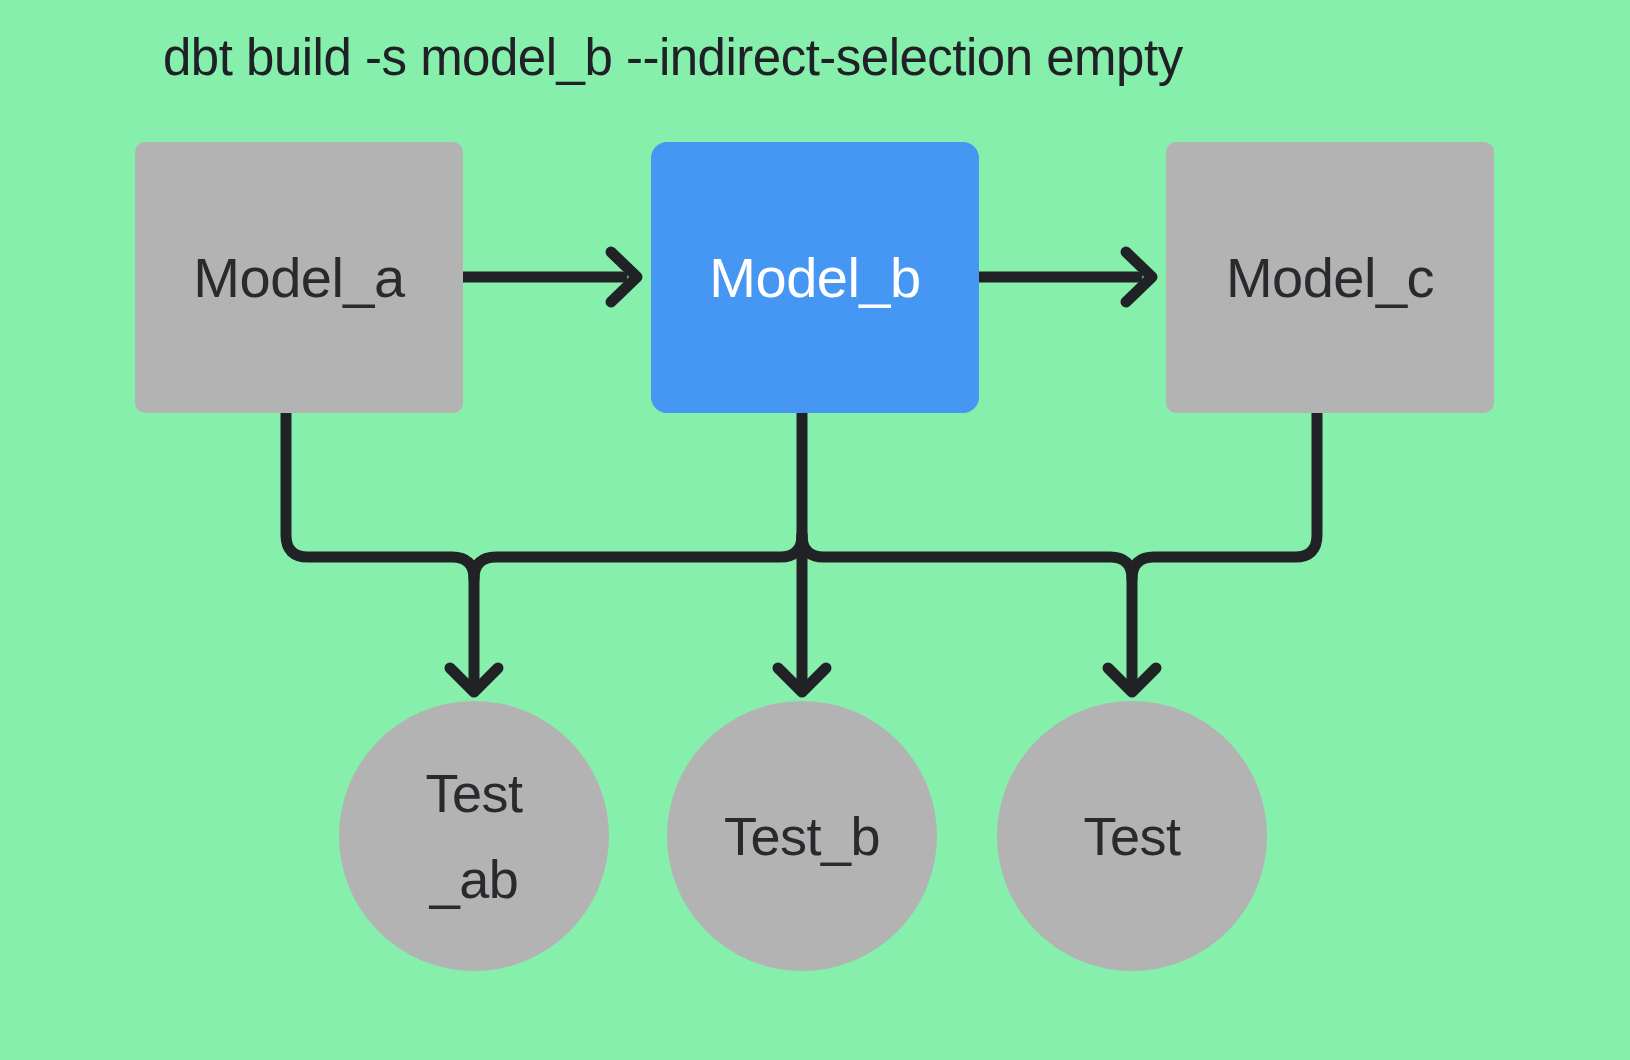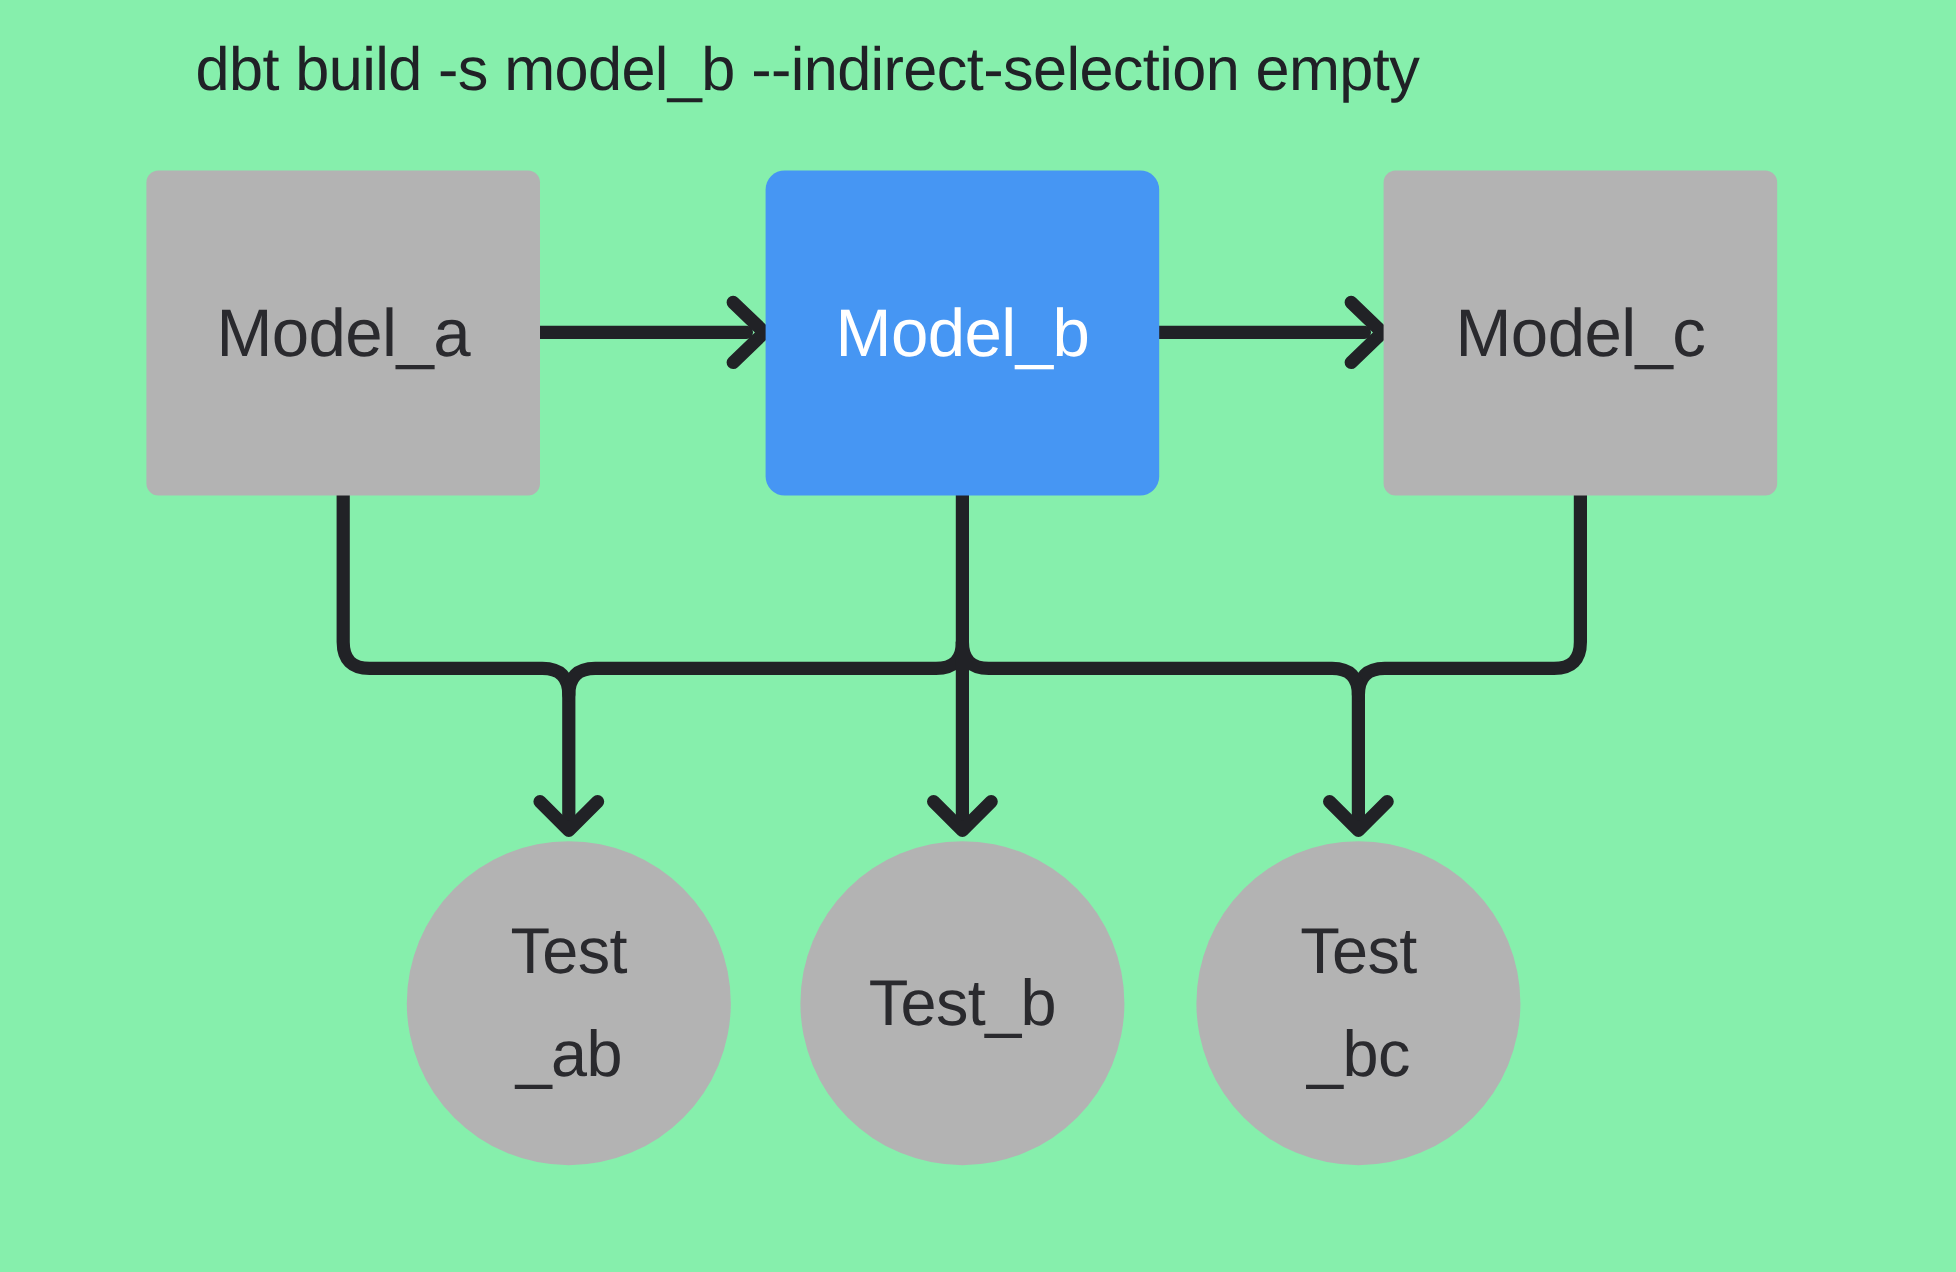--- a/index.html
+++ b/index.html
@@ -31,20 +31,21 @@
     width: 328px;
     height: 271px;
     border-radius: 10px;
     background: #b3b3b3;
     display: flex;
     align-items: center;
     justify-content: center;
     font-size: 56px;
     letter-spacing: -0.5px;
     color: #2a2a2e;
+    margin-left: 13px;
   }
   .model-box.selected {
     background: #4696f3;
     color: #ffffff;
   }
   #model-a { left: 122px; }
   #model-b { left: 638px; border-radius: 16px; }
   #model-c { left: 1153px; align-items: center; }
   .test-circle {
     position: absolute;
@@ -116,16 +117,15 @@
 
   <div id="test-ab" class="test-circle">
     <span>Test</span>
     <span>_ab</span>
   </div>
   <div id="test-b" class="test-circle">
     <span>Test_b</span>
   </div>
   <div id="test-bc" class="test-circle">
     <span>Test</span>
-    <span>_bc</span>
   </div>
 
 </div>
 
 </body></html>

